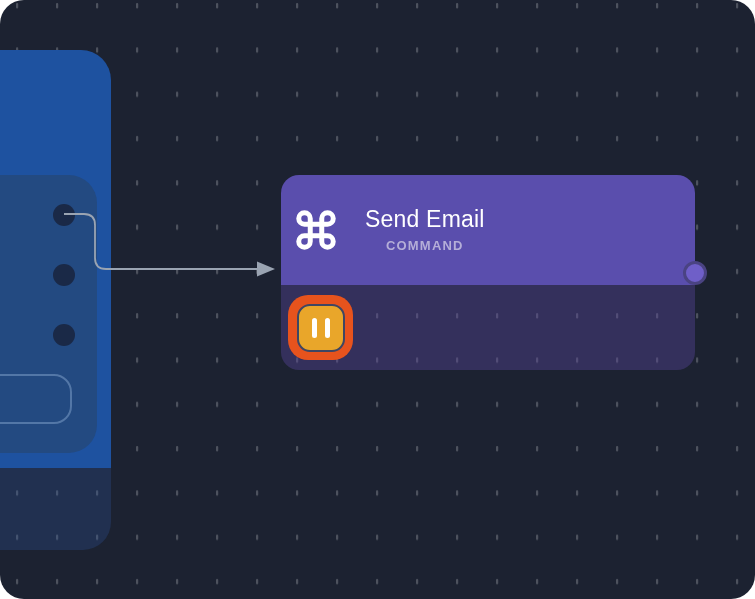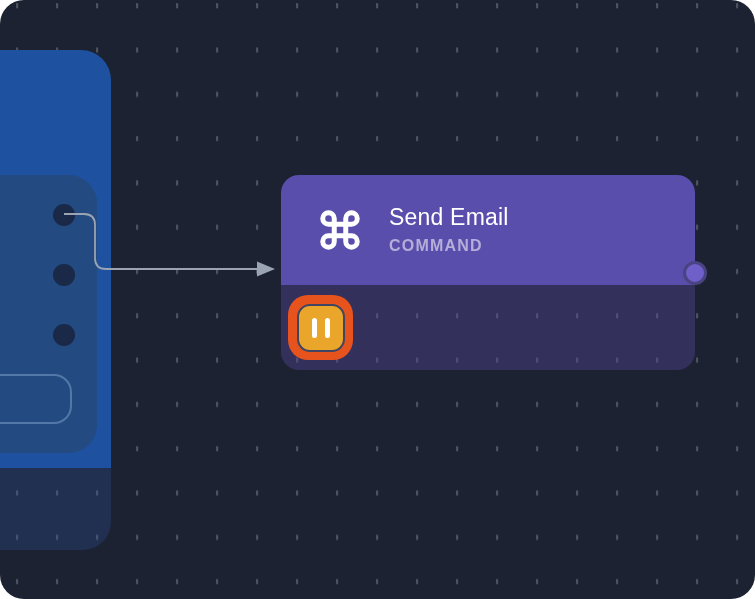--- a/index.html
+++ b/index.html
@@ -78,40 +78,41 @@
     z-index: 3;
   }
   .cmd-header {
     position: absolute;
     left: 0; top: 0; right: 0;
     height: 110px;
     background: #5a4ead;
     border-radius: 18px 18px 0 0;
     display: flex;
     align-items: center;
-    padding-left: 36px;
-    box-sizing: border-box;
+    padding-left: 12px;
+    box-sizing: border-box;
+    text-align: center;
   }
   .cmd-icon-wrap {
     width: 46px; height: 46px;
     flex: 0 0 auto;
     margin-right: 26px;
     display: flex; align-items: center; justify-content: center;
   }
   .cmd-titles { display: flex; flex-direction: column; }
   .cmd-title {
     color: #ffffff;
     font-size: 23px;
     font-weight: 400;
     line-height: 1.1;
     letter-spacing: 0.2px;
   }
   .cmd-type {
     color: #b5aed8;
-    font-size: 16px;
+    font-size: 13px;
     font-weight: 700;
     letter-spacing: 1.2px;
     margin-top: 6px;
   }
   .cmd-body {
     position: absolute;
     left: 0; top: 110px; right: 0;
     height: 85px;
     background: rgba(90, 70, 158, 0.40);
     border-radius: 0 0 18px 18px;

